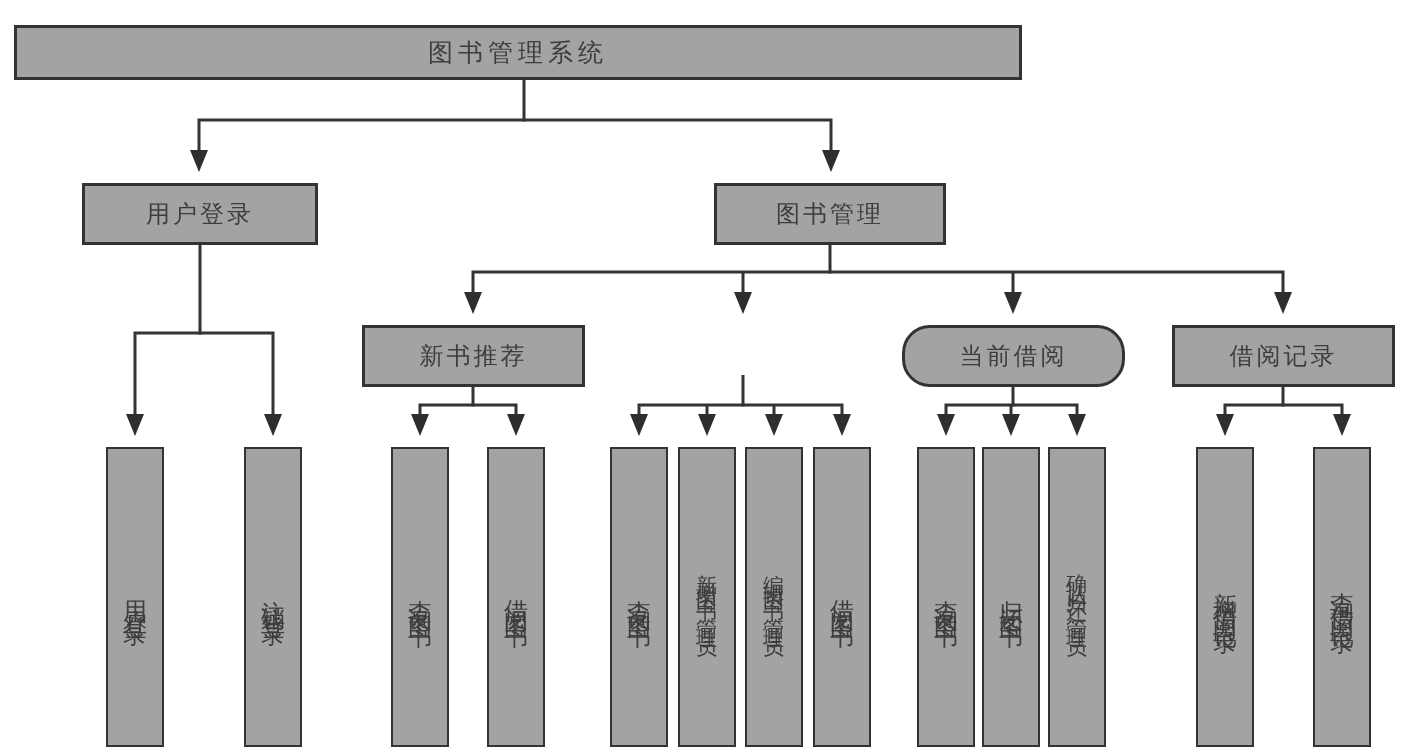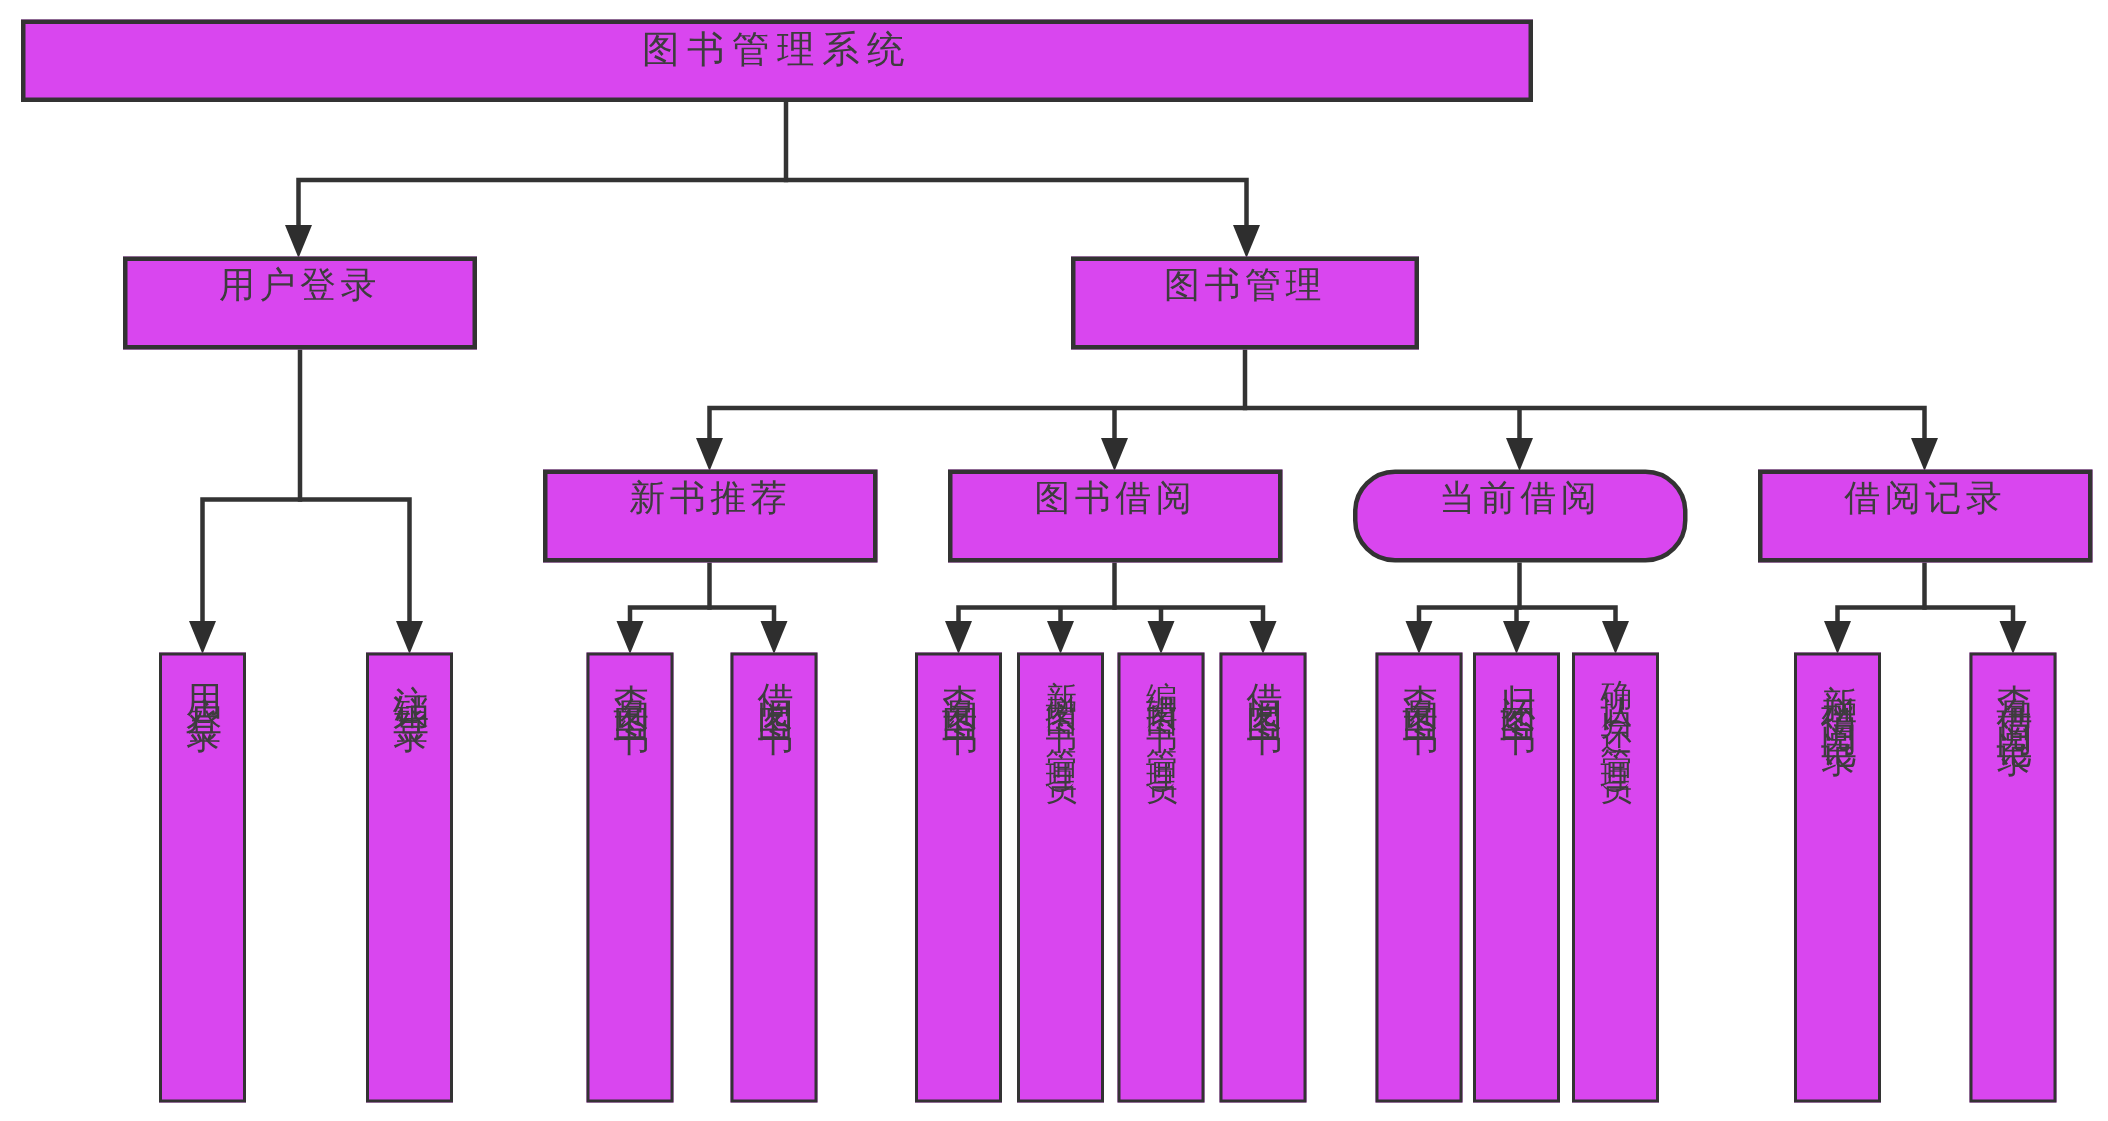--- a/index.html
+++ b/index.html
@@ -8,23 +8,23 @@
     --bg-color:#ffffff;
     --watermark-color:#a0a0a0;
   }
   html,body{margin:0;padding:0;background:var(--bg-color);}
   .canvas{
     position:relative;width:1405px;height:747px;background:var(--bg-color);
     font-family:"Liberation Sans", sans-serif;overflow:hidden;
   }
   .connector-layer{position:absolute;left:0;top:0;z-index:1;}
   .box{
-    position:absolute;background:#d946ef;border:3px solid var(--line-color);
-    box-sizing:border-box;display:flex;align-items:flex-start;justify-content:center;
-    color:var(--text-color);z-index:2;
+    position:absolute;background:#a3a3a3;border:3px solid var(--line-color);
+    box-sizing:border-box;display:flex;align-items:center;justify-content:center;
+    color:var(--text-color);z-index:2;margin-top:12px;
   }
   .h-label{font-size:24px;letter-spacing:3px;white-space:nowrap;}
   .root-label{font-size:25px;letter-spacing:5px;}
   .leaf{border-width:2.5px;}
   .v-label{
     writing-mode:vertical-rl;text-orientation:mixed;
     font-size:24px;letter-spacing:8px;line-height:1;white-space:nowrap;
   }
   .v-label.small{font-size:21px;letter-spacing:9px;}
   .watermark{
@@ -98,23 +98,20 @@
   <div class="box" style="left:82px;top:171px;width:236px;height:62px;">
     <span class="h-label">用户登录</span>
   </div>
   <div class="box" style="left:362px;top:313px;width:223px;height:62px;">
     <span class="h-label">新书推荐</span>
   </div>
 
   <div class="box" style="left:714px;top:171px;width:232px;height:62px;">
     <span class="h-label">图书管理</span>
   </div>
-  <div class="box" style="left:632px;top:313px;width:223px;height:62px;">
-    <span class="h-label">图书借阅</span>
-  </div>
   <div class="box" style="left:902px;top:313px;width:223px;height:62px;border-radius:28px;">
     <span class="h-label">当前借阅</span>
   </div>
   <div class="box" style="left:1172px;top:313px;width:223px;height:62px;">
     <span class="h-label">借阅记录</span>
   </div>
 
   <div class="box leaf" style="left:106px;top:435px;width:58px;height:300px;">
     <span class="v-label">用户登录</span>
   </div>

